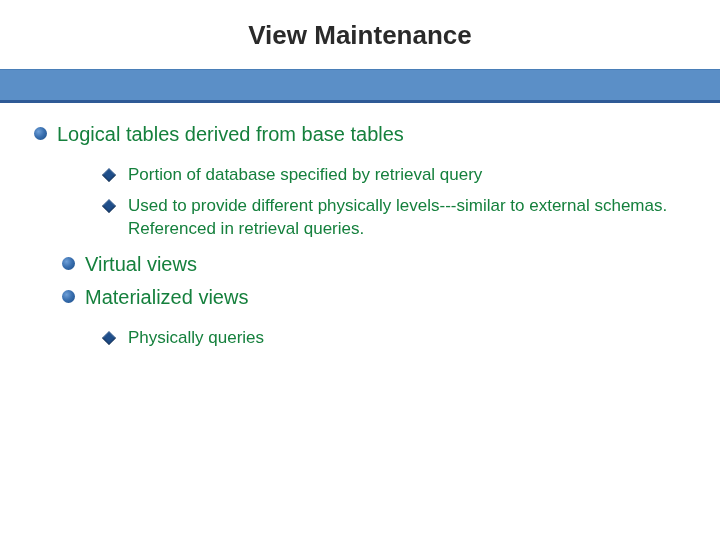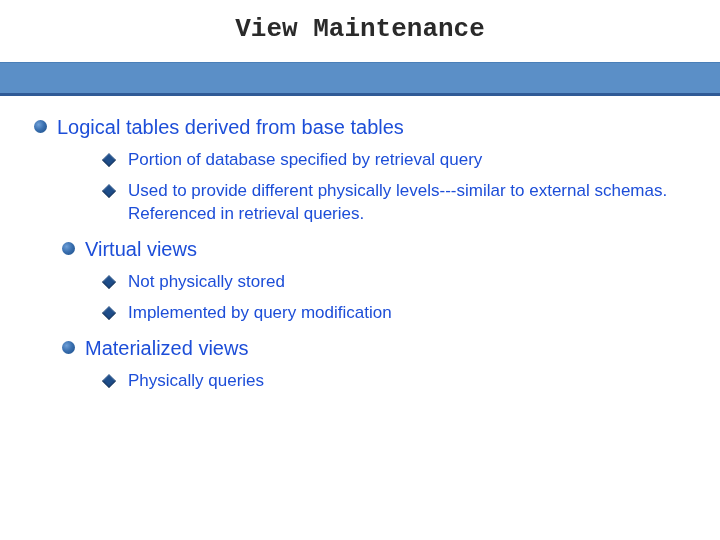--- a/index.html
+++ b/index.html
@@ -4,62 +4,61 @@
 <style>
   * { margin: 0; padding: 0; box-sizing: border-box; }
   html, body { width: 720px; height: 540px; }
   body {
     font-family: Arial, Helvetica, sans-serif;
     background: #ffffff;
     position: relative;
   }
   .header-region {
     width: 100%;
-    padding-top: 14px;
-    font-family: Liberation Mono, monospace;
+    padding-top: 20px;
   }
   .title {
     text-align: center;
     font-size: 26px;
     font-weight: bold;
     color: #2a2a2a;
     padding-bottom: 18px;
   }
   .blue-band {
     background: #5b8fc7;
     height: 34px;
     width: 100%;
     border-top: 1px solid #4a7fb8;
     border-bottom: 3px solid #2f5a96;
   }
   .content {
     padding: 18px 20px 0 34px;
     font-size: 19px;
-    color: #1d4ed8;
+    color: #15803d;
     line-height: 1.35;
   }
   .l1-item {
     display: flex;
     align-items: flex-start;
     margin-bottom: 6px;
   }
   .l1-item.indent { margin-left: 28px; }
   .bullet-l1 {
     width: 13px;
     height: 13px;
     border-radius: 50%;
     background: radial-gradient(circle at 35% 35%, #6fa0d8 0%, #3a70b0 45%, #184a85 100%);
     margin-top: 6px;
     margin-right: 10px;
     flex-shrink: 0;
   }
   .l1-text { font-size: 20px; }
   .sub-list {
     margin-left: 70px;
-    margin-top: 8px;
+    margin-top: 16px;
     margin-bottom: 10px;
   }
   .l2-item {
     display: flex;
     align-items: flex-start;
     margin-bottom: 8px;
   }
   .bullet-l2 {
     width: 10px;
     height: 10px;
@@ -97,30 +96,20 @@
     <div class="l2-item">
       <div class="bullet-l2"></div>
       <div class="l2-text"> Used to provide different physically levels---similar to  external schemas.  Referenced in retrieval queries.</div>
     </div>
   </div>
 
   <div class="l1-item indent">
     <div class="bullet-l1"></div>
     <div class="l1-text">Virtual views</div>
   </div>
-  <div class="sub-list">
-    <div class="l2-item">
-      <div class="bullet-l2"></div>
-      <div class="l2-text"> Not physically stored</div>
-    </div>
-    <div class="l2-item">
-      <div class="bullet-l2"></div>
-      <div class="l2-text"> Implemented by query modification</div>
-    </div>
-  </div>
 
   <div class="l1-item indent">
     <div class="bullet-l1"></div>
     <div class="l1-text">Materialized views</div>
   </div>
   <div class="sub-list">
     <div class="l2-item">
       <div class="bullet-l2"></div>
       <div class="l2-text"> Physically queries</div>
     </div>

